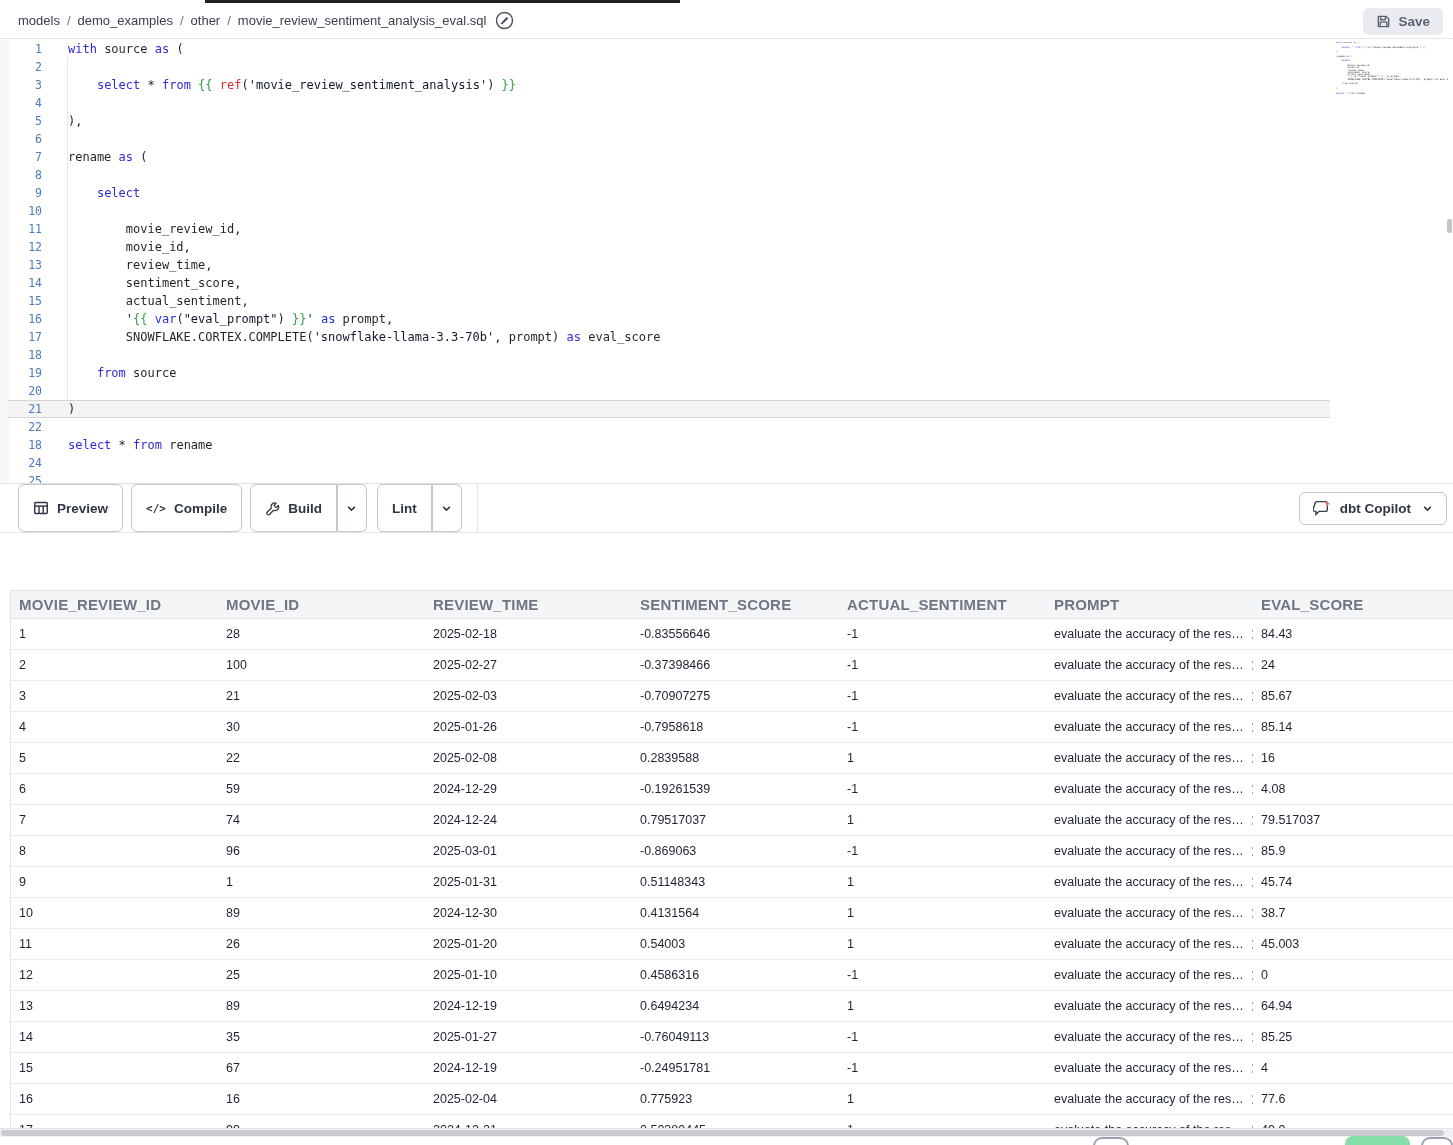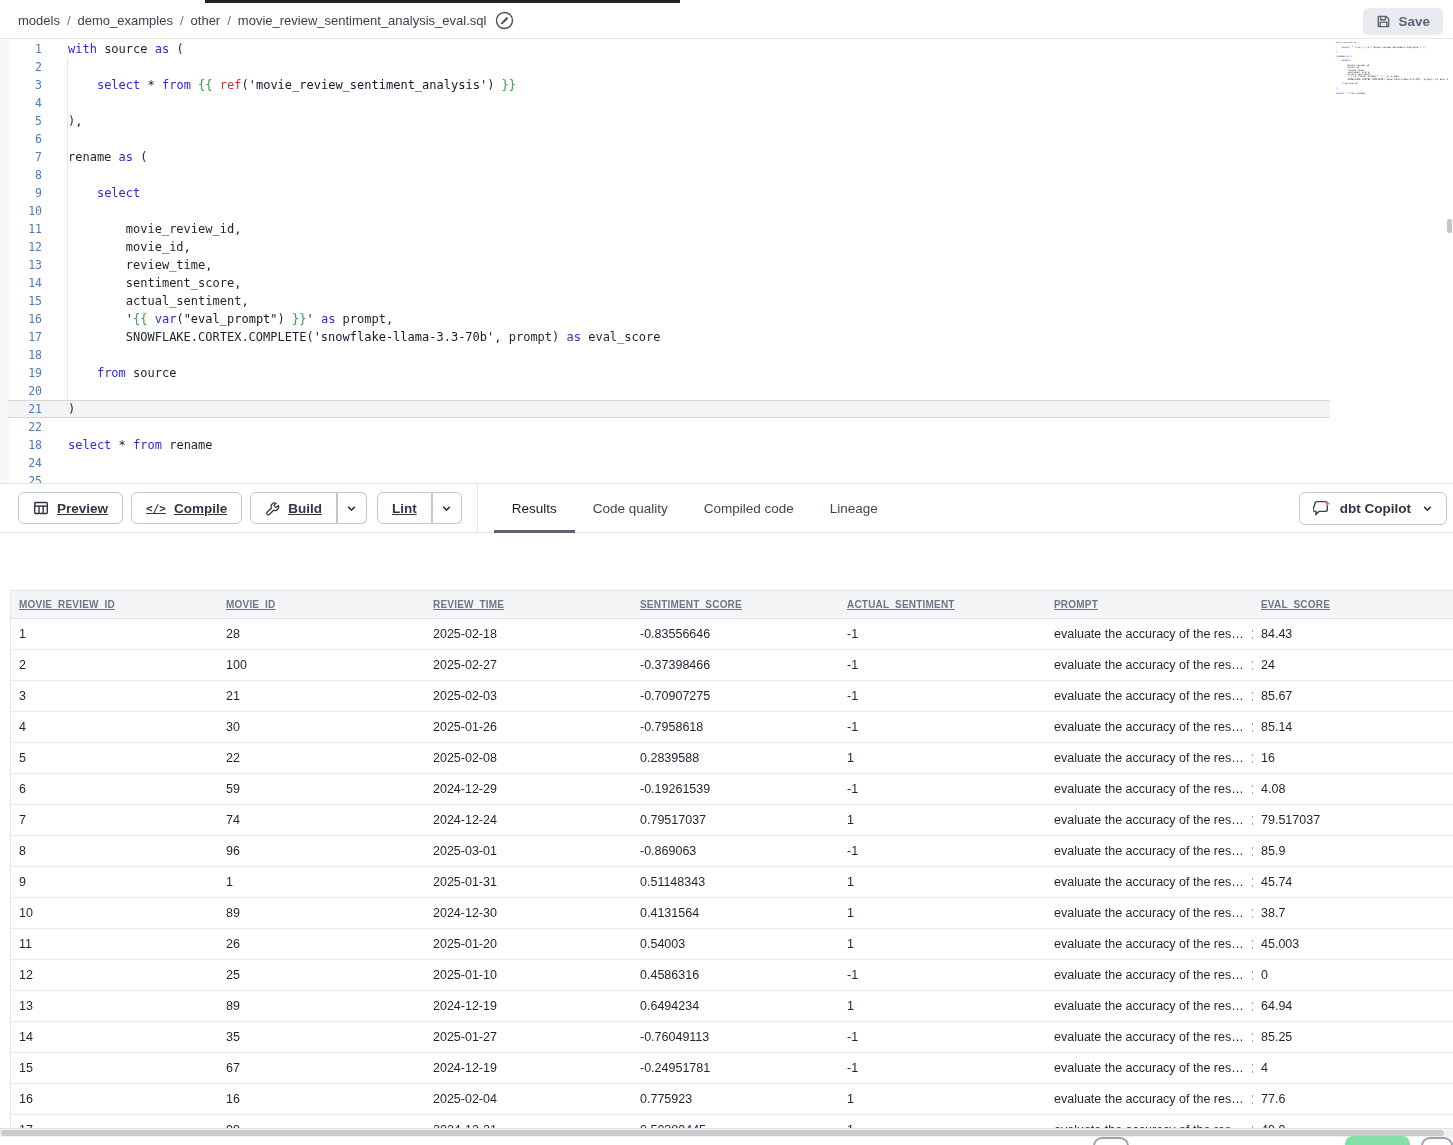--- a/index.html
+++ b/index.html
@@ -29,21 +29,21 @@
   .tk-tx{color:#1f2328;}
   .tk-st{color:#0f172a;}
   .tk-jj{color:#2f9e44;}
   .tk-fn{color:#d0312d;margin-top:38px;}
   .minimap{position:absolute;left:1336px;top:2px;width:112px;height:60px;overflow:hidden;font-family:"DejaVu Sans Mono",monospace;font-size:2.4px;line-height:2.3px;white-space:pre;}
   .minimap .ml{height:2.3px;}
   .editor-vthumb{position:absolute;left:1447px;top:179px;width:5px;height:14px;background:#c2c5ca;border-radius:2px;}
 
   
   .toolbar{position:absolute;left:0;top:483px;width:100%;height:50px;background:#fff;border-top:1px solid #e0e2e6;border-bottom:1px solid #e4e6ea;box-sizing:border-box;display:flex;align-items:center;}
-  .btn{height:32px;border:1px solid #c3c7cf;border-radius:6px;background:#fff;color:#2f3542;font-size:13.5px;font-weight:700;display:flex;align-items:center;gap:8px;padding:0 14px;font-family:"Liberation Sans",sans-serif;cursor:pointer;text-decoration:underline;}
+  .btn{height:48px;border:1px solid #c3c7cf;border-radius:6px;background:#fff;color:#2f3542;font-size:13.5px;font-weight:700;display:flex;align-items:center;gap:8px;padding:0 14px;font-family:"Liberation Sans",sans-serif;cursor:pointer;}
   .btn-main{border-radius:6px 0 0 6px;}
   .btn-caret{border-radius:0 6px 6px 0;padding:0 9px;border-left:none;box-shadow:inset 1px 0 0 #c3c7cf;}
   .btn-group{display:flex;}
   .ml18{margin-left:18px;} .ml8{margin-left:8px;} .ml10{margin-left:10px;}
   .code-glyph{font-family:"DejaVu Sans Mono",monospace;font-size:11px;font-weight:700;color:#2f3542;}
   .toolbar-divider{width:1px;align-self:stretch;background:#e4e6ea;margin-left:15px;}
   .tabs{display:flex;height:100%;margin-left:16px;}
   .tab{padding:0 18px;display:flex;align-items:center;font-size:13.5px;color:#3f4552;position:relative;cursor:pointer;}
   .tab.active{color:#15181e;}
   .tab.active::after{content:"";position:absolute;left:0;right:0;bottom:-1px;height:3px;background:#5d6270;}
@@ -51,21 +51,21 @@
 
   
   .results-info{position:absolute;left:0;top:533px;width:100%;height:57px;background:#fff;display:flex;align-items:center;box-sizing:border-box;}
   .status-text{margin-left:14px;font-size:14px;color:#1b222e;}
   .change-link{margin-left:26px;font-size:13.5px;color:#147885;cursor:pointer;}
   .download-link{margin-left:auto;margin-right:4px;font-size:13.5px;color:#147885;cursor:pointer;}
 
   
   .table{position:absolute;left:10px;top:590px;width:1449px;border-top:1px solid #e2e4e8;border-left:1px solid #e2e4e8;box-sizing:border-box;background:#fff;}
   .thead{display:grid;grid-template-columns:repeat(7,207px);height:27px;background:#f4f5f7;border-bottom:1px solid #dfe1e5;}
-  .th{display:flex;align-items:center;padding-left:8px;font-size:10px;font-weight:700;color:#6f7683;letter-spacing:.2px;box-sizing:border-box;text-decoration:underline;}
+  .th{display:flex;align-items:center;padding-left:8px;font-size:15px;font-weight:700;color:#6f7683;letter-spacing:.2px;box-sizing:border-box;}
   .tr{display:grid;grid-template-columns:repeat(7,207px);height:30px;border-bottom:1px solid #e9ebee;background:#fff;}
   .td{display:flex;align-items:center;padding-left:8px;font-size:12.5px;color:#1d2430;box-sizing:border-box;overflow:hidden;}
   .prompt-cell{gap:7px;padding-right:4px;}
   .prompt-text{white-space:nowrap;}
   .pchev{flex:none;margin-top:1px;cursor:pointer;}
 
   
   .hscroll{position:absolute;left:0;top:1128px;width:100%;height:9px;background:#f0f1f4;border-top:1px solid #e2e4e7;box-sizing:border-box;}
   .hthumb{position:absolute;left:1px;top:1px;width:1443px;height:6px;background:#c9cbcf;border-radius:3px;}
   .bottom-strip{position:absolute;left:0;top:1137px;width:100%;height:8px;background:#fff;}
@@ -182,26 +182,20 @@
       </button>
       <button class="btn btn-caret">
         <span style="display:flex;">
           <svg width="11" height="11" viewBox="0 0 10 10" fill="none" stroke="#2f3542" stroke-width="1.4">
               <polyline points="2,3.5 5,6.5 8,3.5"></polyline>
             </svg>
         </span>
       </button>
     </span>
     <div class="toolbar-divider"></div>
-    <div class="tabs" id="tabs">
-        <div class="tab active">Results</div>
-        <div class="tab">Code quality</div>
-        <div class="tab">Compiled code</div>
-        <div class="tab">Lineage</div>
-      </div>
     <button class="copilot-btn">
       <span style="display:flex;">
         <svg width="18" height="17" viewBox="0 0 18 17">
             <path d="M2 3.6 a2 2 0 0 1 2 -2 h8.3 a2 2 0 0 1 2 2 v5.8 a2 2 0 0 1 -2 2 h-6.2 l-3.2 2.9 v-2.9 h-0.9 a2 2 0 0 1 -2 -2 z" fill="none" stroke="#3a404d" stroke-width="1.4"></path>
             <path d="M14.6 1.2 l0.8 1.8 1.8 0.8 -1.8 0.8 -0.8 1.8 -0.8 -1.8 -1.8 -0.8 1.8 -0.8 z" fill="#ff694a"></path>
           </svg>
       </span>
       <span>dbt Copilot</span>
       <span style="display:flex;margin-left:2px;">
         <svg width="11" height="11" viewBox="0 0 10 10" fill="none" stroke="#2f3542" stroke-width="1.4">

